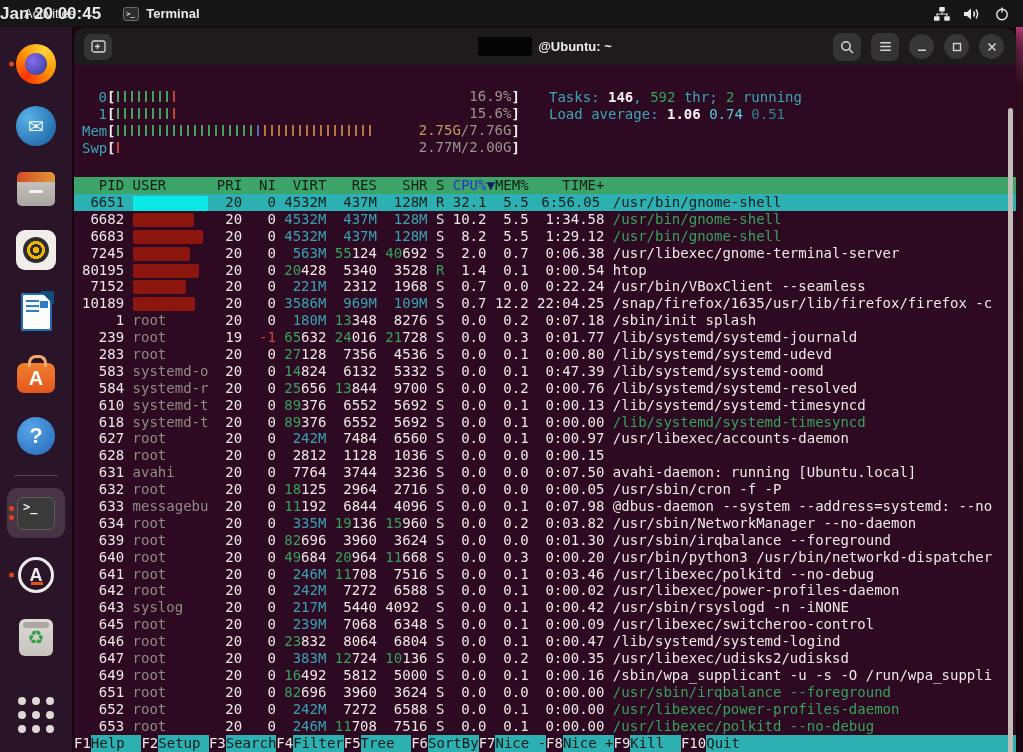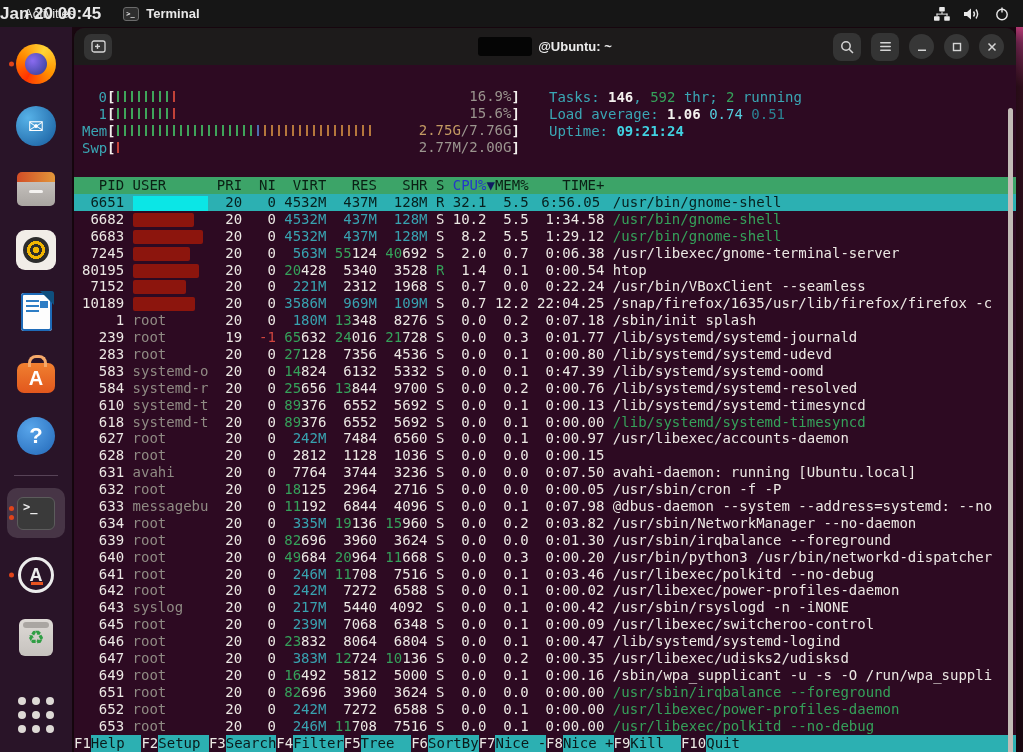--- a/index.html
+++ b/index.html
@@ -339,21 +339,20 @@
                 <span class="bar b-red"></span>
               </span>
               <span class="mtext">2.77M/2.00G</span>
             </span>
             <span class="mbrk">]</span>
           </div>
         </div>
       <div id="summary">
           <div class="mline"><span class="t-cy">Tasks: </span><span class="t-bw">146</span><span class="t-cy">, </span><span class="t-gr">592</span><span class="t-cy"> thr; </span><span class="t-gr">2</span><span class="t-cy"> running</span></div>
           <div class="mline"><span class="t-cy">Load average: </span><span class="t-bw">1.06 </span><span class="t-bc">0.74 </span><span class="t-dim">0.51</span></div>
-          <div class="mline"><span class="t-cy">Uptime: </span><span class="t-bcy">09:21:24</span></div>
         </div>
       <div id="hdr">
           <span class="cell " style="width: 5ch; text-align: right;">PID</span>
           <span class="cell " style="width: 1ch;"> </span>
           <span class="cell " style="width: 9ch;">USER</span>
           <span class="cell " style="width: 1ch;"> </span>
           <span class="cell " style="width: 3ch; text-align: right;">PRI</span>
           <span class="cell " style="width: 1ch;"> </span>
           <span class="cell " style="width: 3ch; text-align: right;">NI</span>
           <span class="cell " style="width: 1ch;"> </span>
@@ -978,21 +977,21 @@
             <span class="cell c-user" style="width: 9ch;">syslog</span>
             <span class="cell " style="width: 1ch;"> </span>
             <span class="cell c-white" style="width: 3ch; text-align: right;">20</span>
             <span class="cell " style="width: 1ch;"> </span>
             <span class="cell c-white" style="width: 3ch; text-align: right;">0</span>
             <span class="cell " style="width: 1ch;"> </span>
             <span class="cell c-teal" style="width: 5ch; text-align: right;">217M</span>
             <span class="cell " style="width: 1ch;"> </span>
             <span class="cell c-white" style="width: 5ch; text-align: right;">5440</span>
             <span class="cell " style="width: 1ch;"> </span>
-            <span class="cell c-white" style="width: 5ch; text-align: center;">4092</span>
+            <span class="cell c-white" style="width: 5ch; text-align: left;">4092</span>
             <span class="cell " style="width: 1ch;"> </span>
             <span class="cell c-white" style="width: 1ch;">S</span>
             <span class="cell " style="width: 1ch;"> </span>
             <span class="cell c-white" style="width: 4ch; text-align: right;">0.0</span>
             <span class="cell " style="width: 1ch;"> </span>
             <span class="cell c-white" style="width: 4ch; text-align: right;">0.1</span>
             <span class="cell " style="width: 1ch;"> </span>
             <span class="cell c-white" style="width: 8ch; text-align: right;">0:00.42</span>
             <span class="cell " style="width: 1ch;"> </span>
             <span class="cell c-white cmd">/usr/sbin/rsyslogd -n -iNONE</span>

